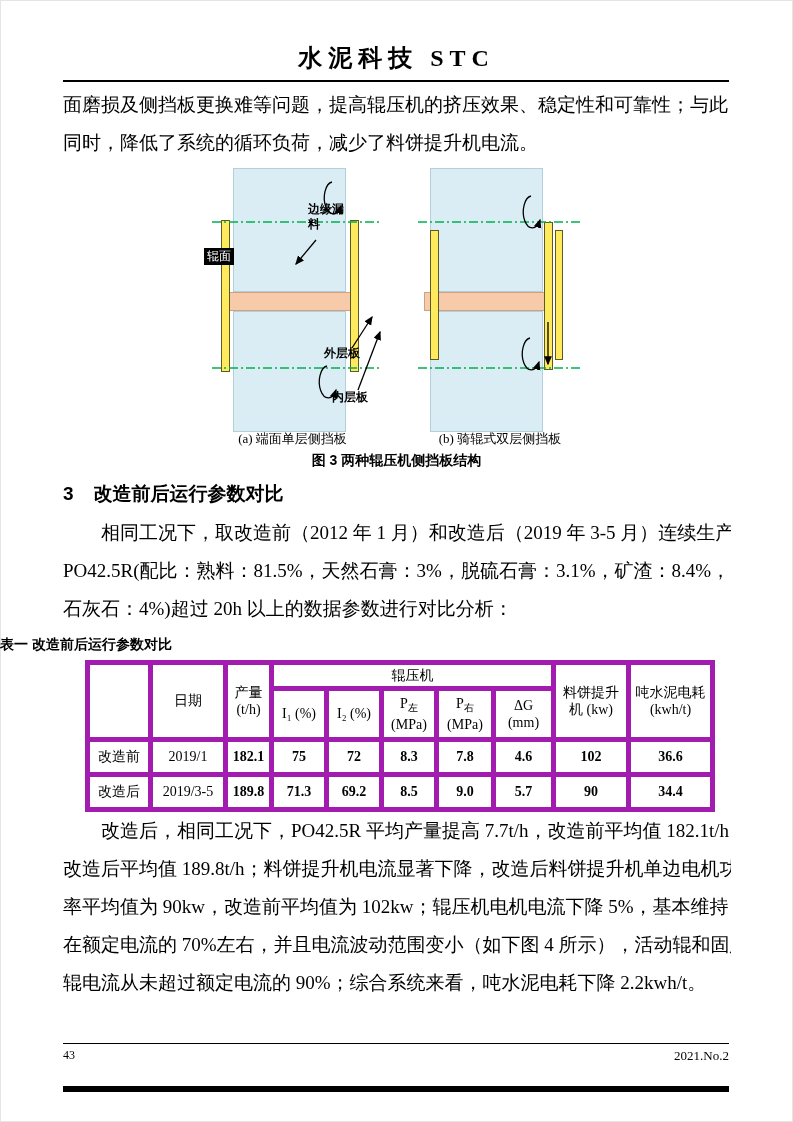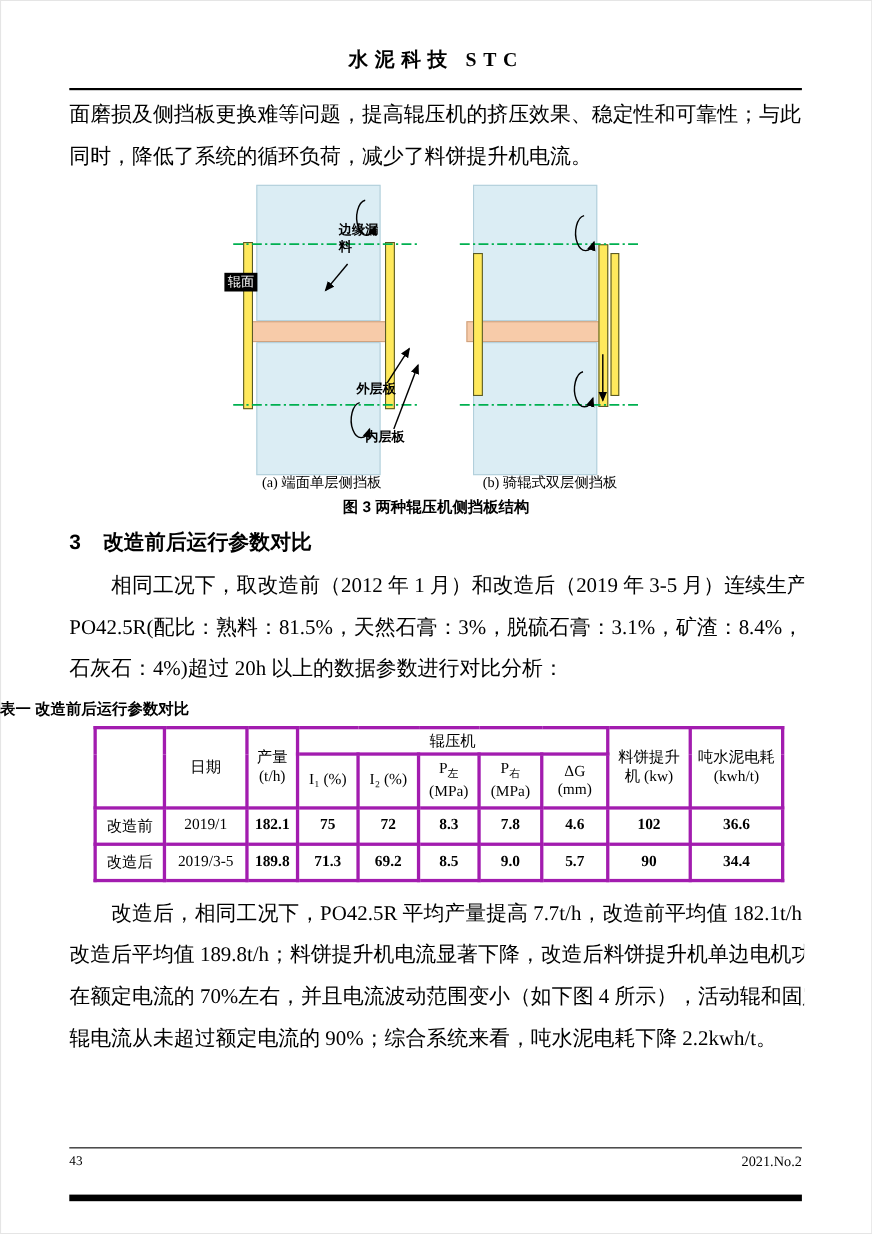--- a/index.html
+++ b/index.html
@@ -1,21 +1,21 @@
 <!DOCTYPE html>
 <html><head>
 <meta charset="utf-8">
 <style>
   html,body{margin:0;padding:0;background:#fff;}
   .page{position:relative;width:793px;height:1122px;background:#ffffff;overflow:hidden;
         font-family:"Liberation Serif","DejaVu Serif",serif;color:#000;box-shadow:inset 0 0 0 1px #e5e5e5;}
 
   
   .journal-title{position:absolute;top:42px;left:0;width:100%;text-align:center;
-        font-size:18px;font-weight:bold;letter-spacing:6px;}
+        font-size:24px;font-weight:bold;letter-spacing:6px;}
   .header-rule{position:absolute;top:80px;left:63px;width:666px;height:0;border-top:2px solid #000;}
 
   
   .para{position:absolute;left:63px;width:668px;font-size:19px;}
   .para .line{height:38px;line-height:38px;white-space:nowrap;overflow:hidden;}
   .para .ind{text-indent:38px;}
   .p-intro{top:86px;}
   .p-cond{top:514px;}
   .p-analysis{top:812px;}
 
@@ -41,21 +41,21 @@
   
   .section-heading{position:absolute;top:480px;left:63px;width:668px;
         font-family:"Liberation Sans","DejaVu Sans",sans-serif;font-size:19px;font-weight:bold;line-height:28px;}
   .section-heading .num{margin-right:20px;}
 
   
   .table-caption{position:absolute;top:636px;left:0;width:100%;text-align:left;
         font-family:"Liberation Sans","DejaVu Sans",sans-serif;font-size:14px;font-weight:bold;}
   .data-table{position:absolute;top:660px;left:85px;border-collapse:collapse;
         font-size:14px;table-layout:fixed;}
-  .data-table td{border:3px solid #a21caf;text-align:center;vertical-align:middle;padding:0 2px;overflow:hidden;}
+  .data-table td{border:5px solid #a21caf;text-align:center;vertical-align:middle;padding:0 2px;overflow:hidden;}
   .r-group td{height:21px;}
   .r-sub td{height:46px;}
   .r-data td{height:30px;}
   .data-table .v{font-weight:bold;}
   .data-table .sub{font-size:10px;vertical-align:-3px;}
   .hl2{line-height:17px;}
 
   
   .footer-rule{position:absolute;top:1043px;left:63px;width:666px;height:0;border-top:1px solid #000;}
   .footer-page{position:absolute;top:1048px;left:63px;width:666px;text-align:left;font-size:12px;}
@@ -207,20 +207,21 @@
         <td class="v">5.7</td>
         <td class="v">90</td>
         <td class="v">34.4</td>
       </tr>
     </tbody>
   </table>
 
   <div class="para p-analysis">
     <div class="line ind">改造后，相同工况下，PO42.5R 平均产量提高 7.7t/h，改造前平均值 182.1t/h，</div>
     <div class="line">改造后平均值 189.8t/h；料饼提升机电流显著下降，改造后料饼提升机单边电机功</div>
+    <div class="line">率平均值为 90kw，改造前平均值为 102kw；辊压机电机电流下降 5%，基本维持</div>
     <div class="line">在额定电流的 70%左右，并且电流波动范围变小（如下图 4 所示），活动辊和固定</div>
     <div class="line">辊电流从未超过额定电流的 90%；综合系统来看，吨水泥电耗下降 2.2kwh/t。</div>
   </div>
 
   <div class="footer-rule"></div>
   <div class="footer-page">43</div>
   <div class="footer-issue">2021.No.2</div>
   <div class="footer-bar"></div>
 
 </div>

